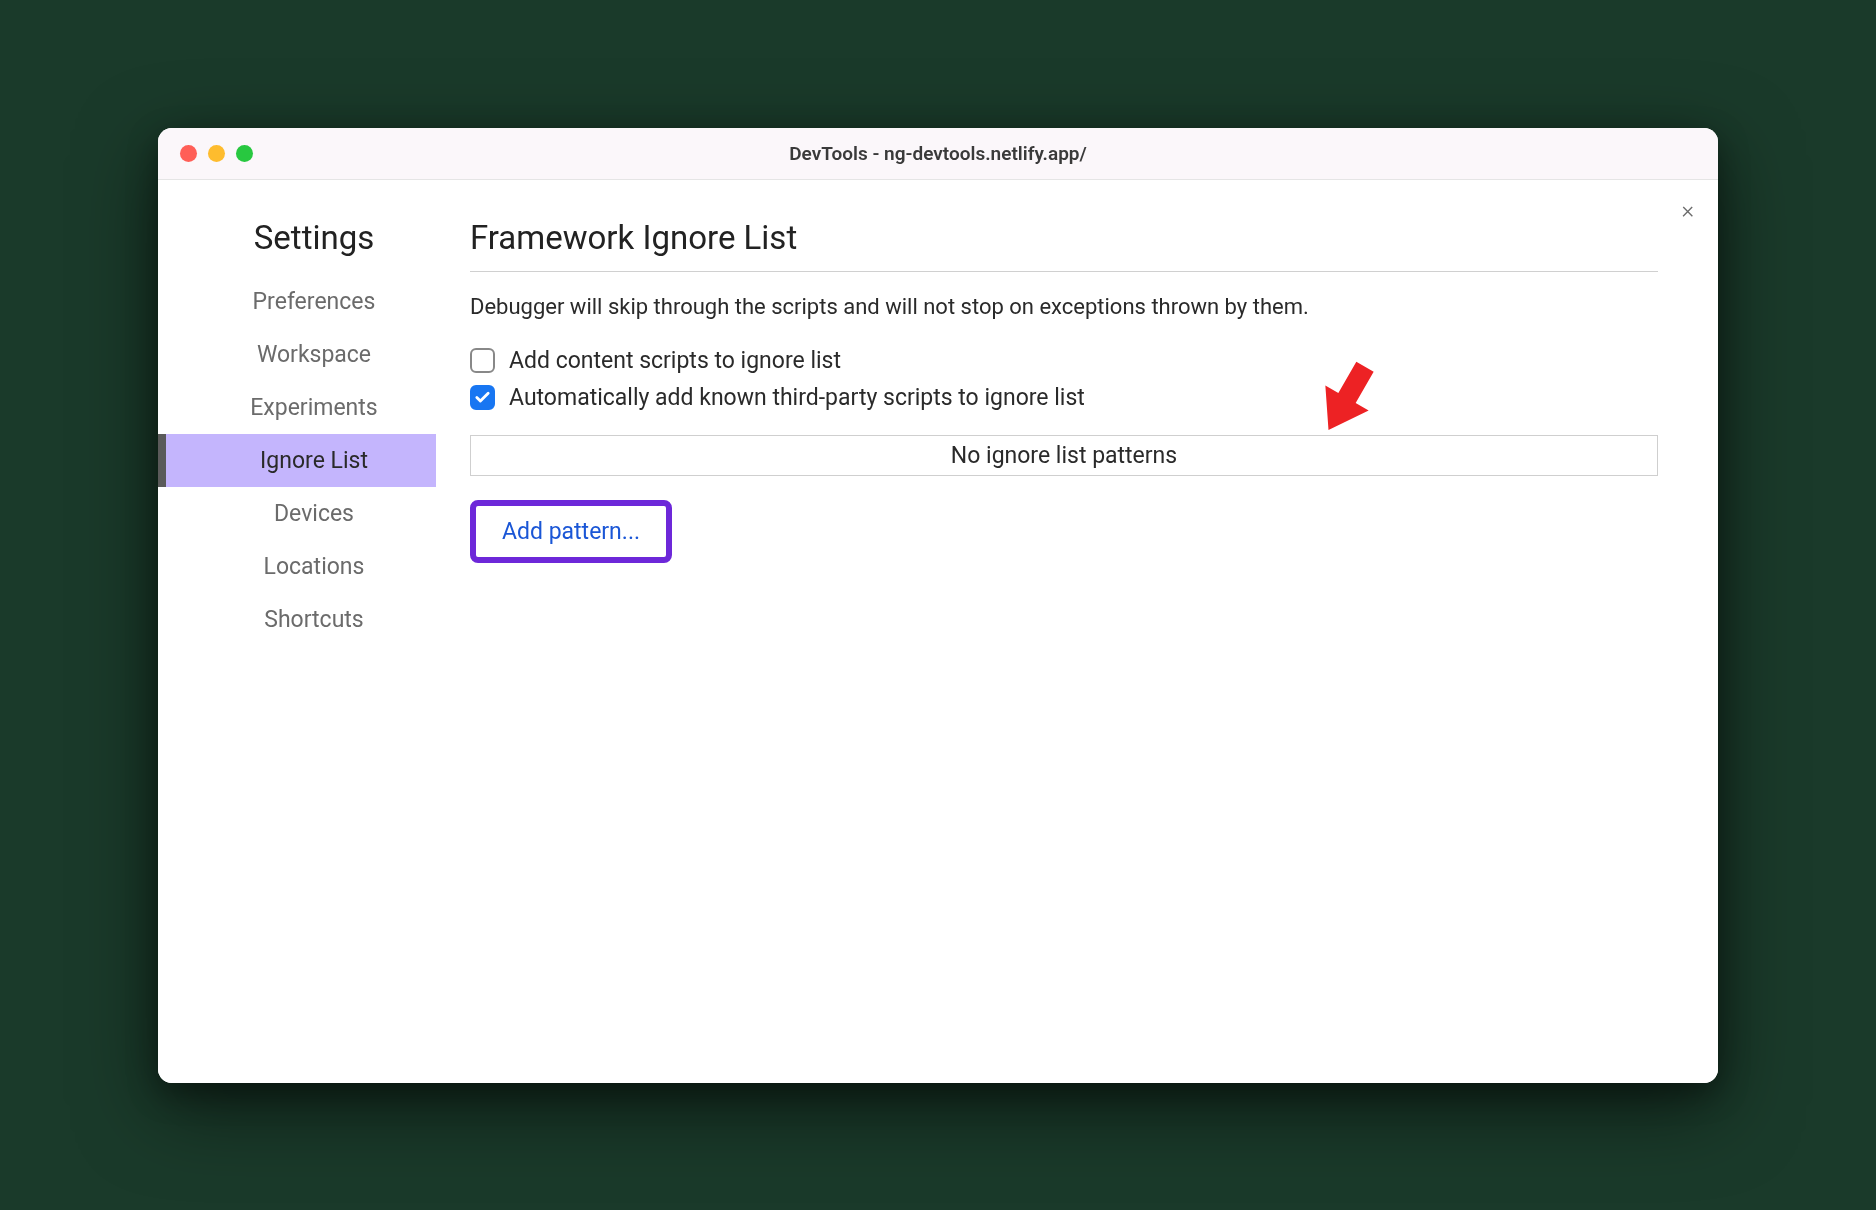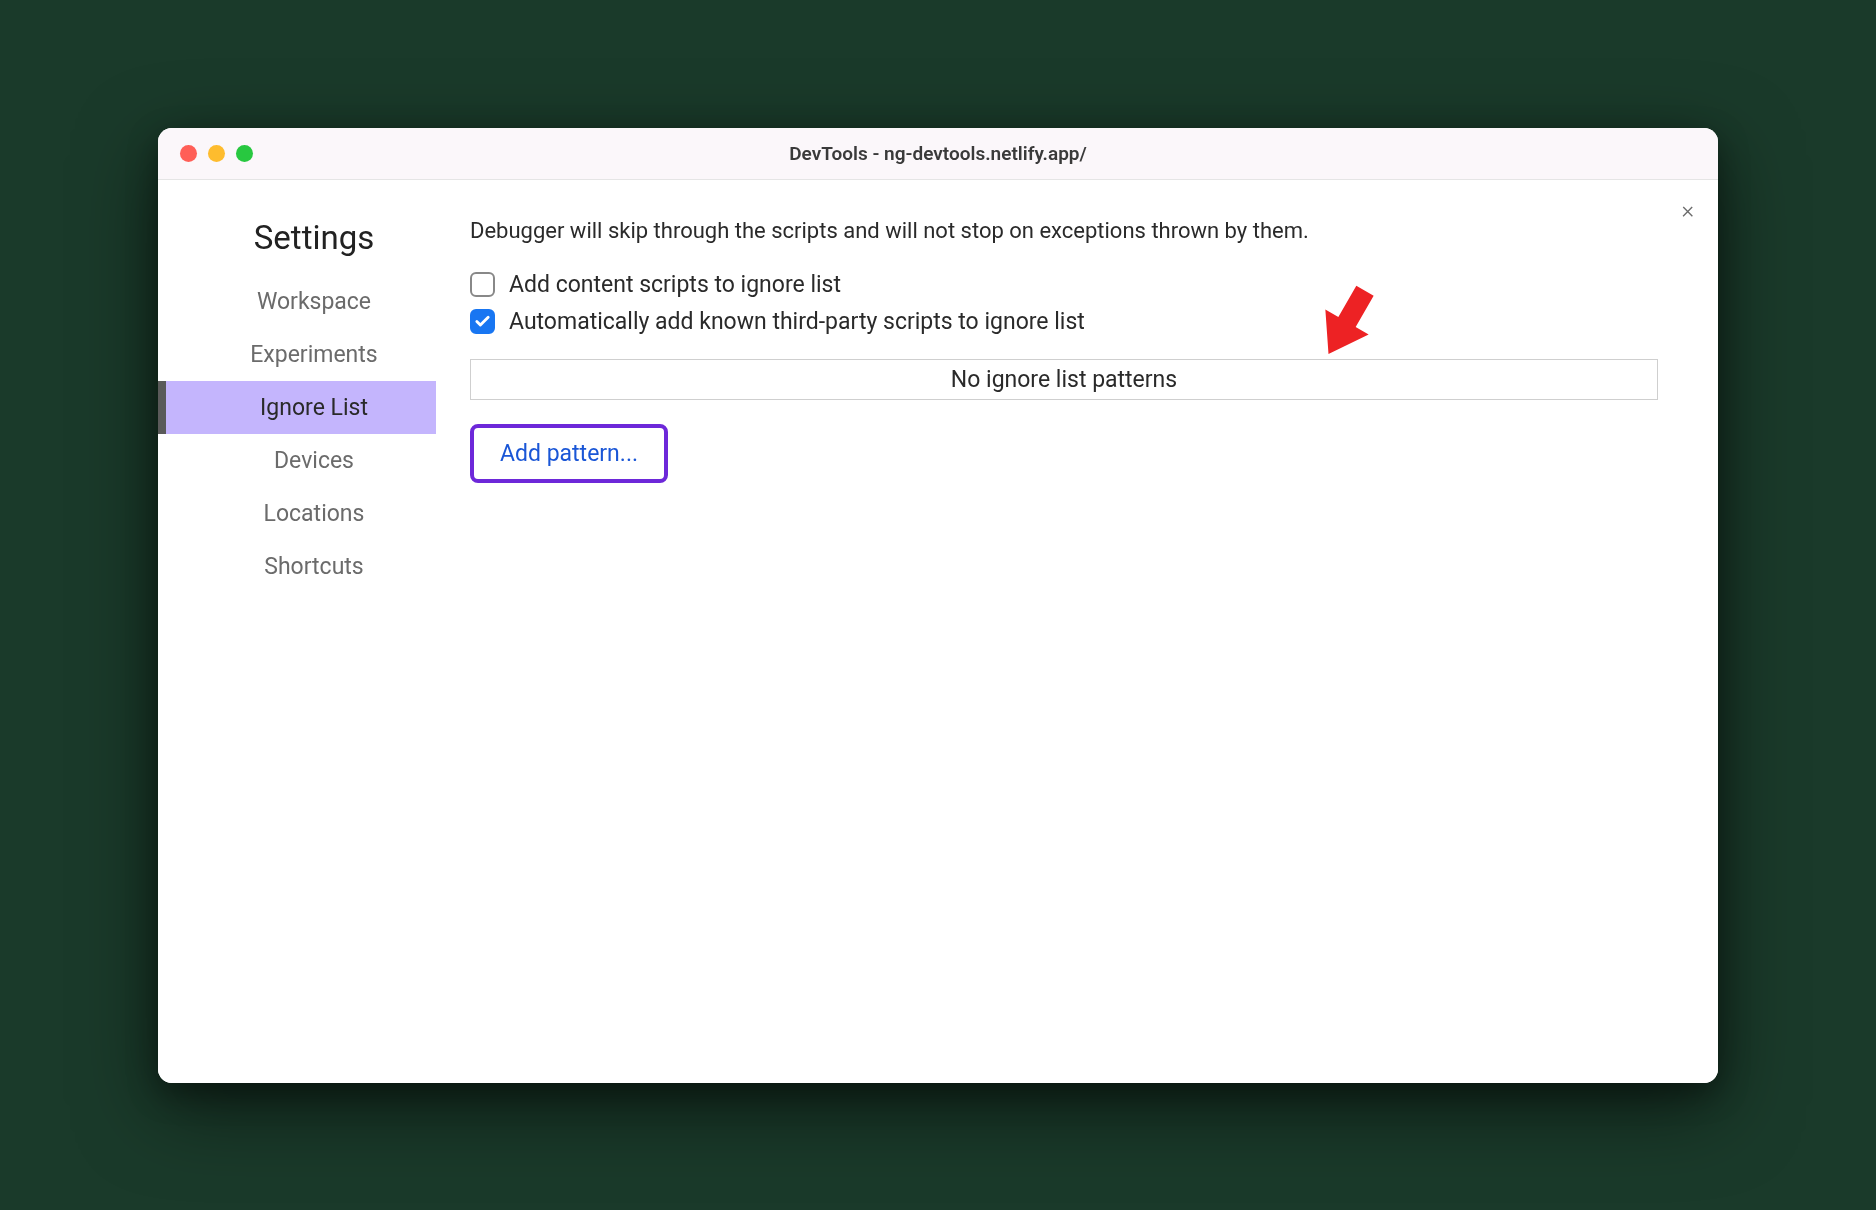--- a/index.html
+++ b/index.html
@@ -191,21 +191,21 @@
       font-size: 23px;
       color: #2a2a2a;
     }
     
     .add-pattern-btn {
       margin-top: 24px;
       padding: 12px 26px;
       font-size: 23px;
       color: #1a56d6;
       background: #ffffff;
-      border: 4px solid #6d28d9;
+      border: 6px solid #6d28d9;
       border-radius: 8px;
       cursor: pointer;
       font-family: inherit;
     }
   </style>
 </head>
 <body>
 
 <div class="window">
 
@@ -218,30 +218,32 @@
     <div class="window-title">DevTools - ng-devtools.netlify.app/</div>
   </div>
 
   <div class="content-area">
 
     <div class="close-btn">×</div>
 
     <div class="sidebar">
       <div class="sidebar-title">Settings</div>
       <div id="sidebar-items">
+          <div class="sidebar-item"><span>Preferences</span></div>
           <div class="sidebar-item"><span>Workspace</span></div>
           <div class="sidebar-item"><span>Experiments</span></div>
           <div class="sidebar-item active"><span>Ignore List</span></div>
           <div class="sidebar-item"><span>Devices</span></div>
           <div class="sidebar-item"><span>Locations</span></div>
           <div class="sidebar-item"><span>Shortcuts</span></div>
         </div>
     </div>
 
     <div class="main">
+      <div class="main-title">Framework Ignore List</div>
       <div class="description">Debugger will skip through the scripts and will not stop on exceptions thrown by them.</div>
       
       <div id="checkbox-container">
           <div class="checkbox-row">
             <div class="checkbox"></div>
             <span class="checkbox-label">Add content scripts to ignore list</span>
           </div>
           <div class="checkbox-row">
             <div class="checkbox checked">
               <svg viewBox="0 0 24 24">

